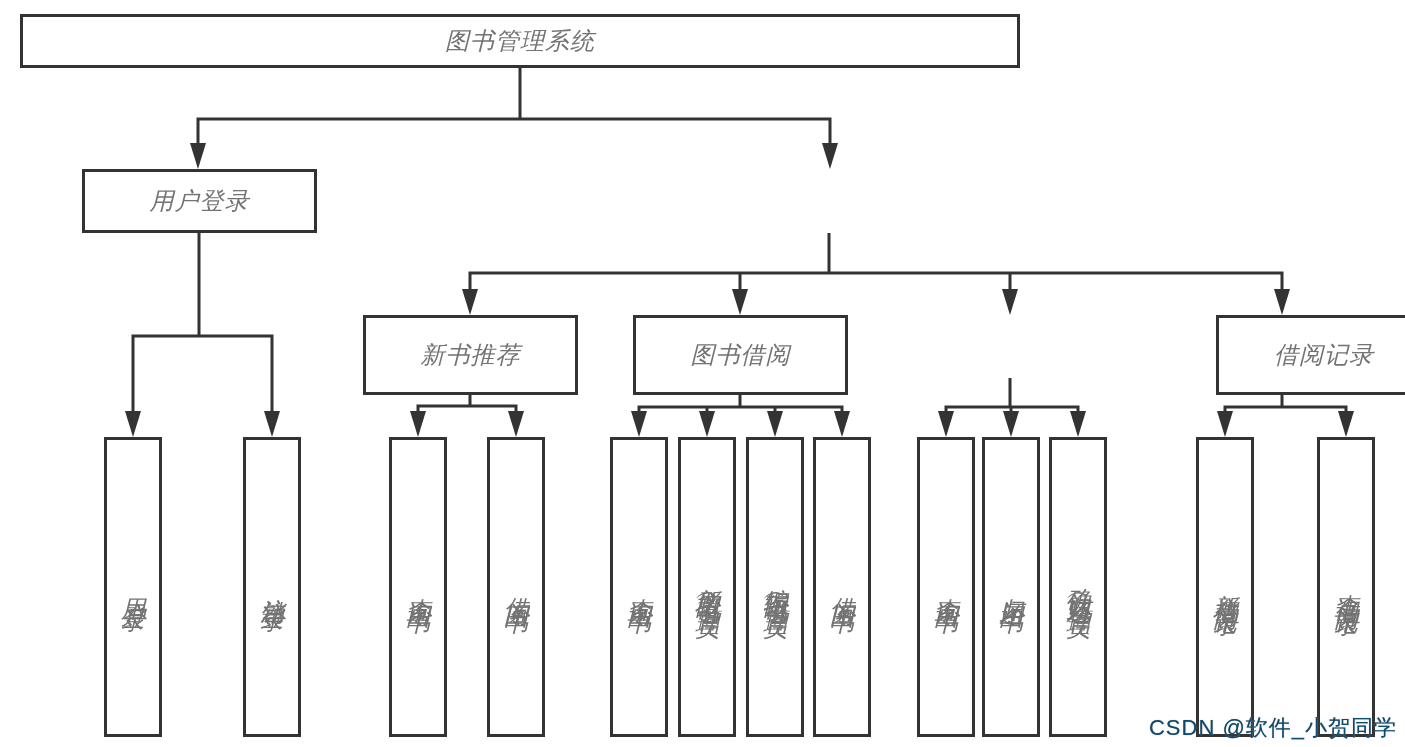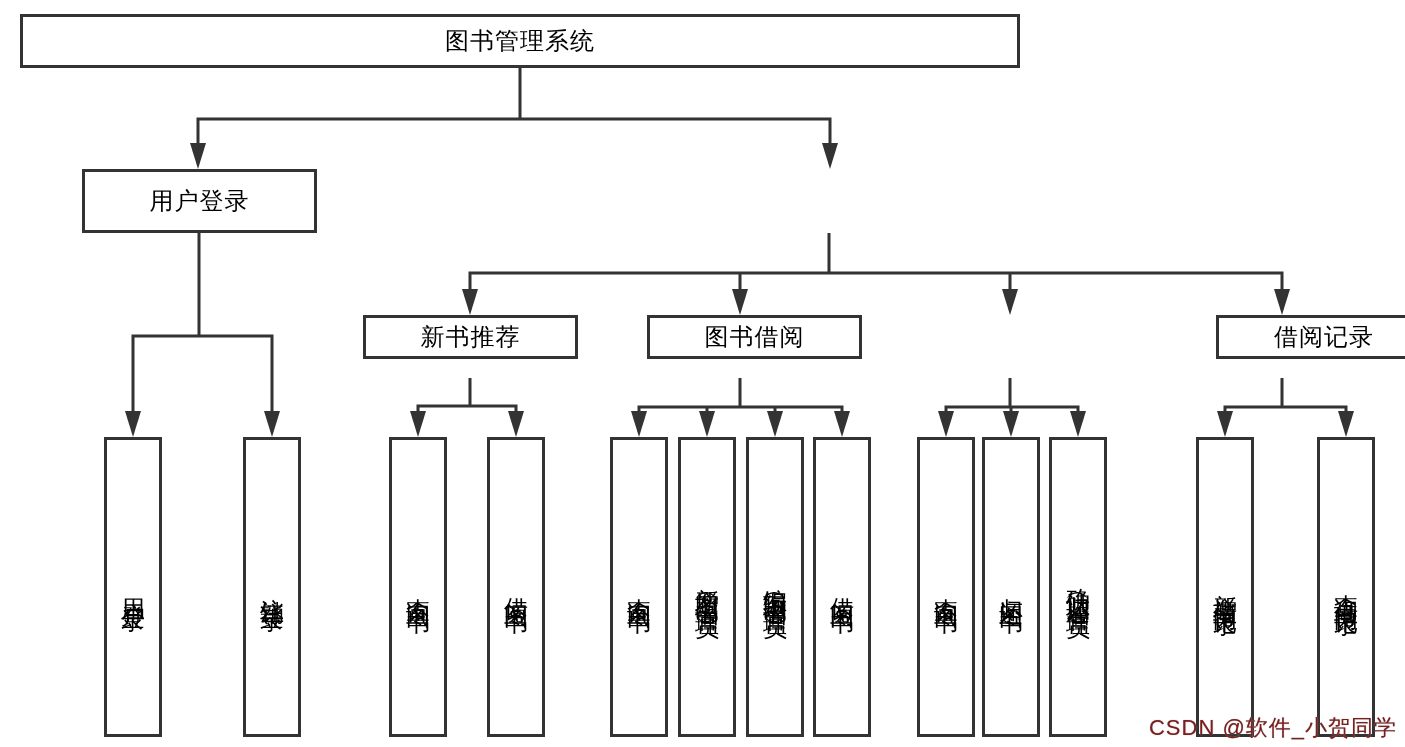--- a/index.html
+++ b/index.html
@@ -9,48 +9,49 @@
     height: 747px;
     background: #ffffff;
     overflow: hidden;
     font-family: "Liberation Sans", "DejaVu Sans", sans-serif;
   }
   .node {
     position: absolute;
     box-sizing: border-box;
     border: 3px solid #333333;
     background: #ffffff;
-    color: #000000;
+    color: #737373;
     display: flex;
     align-items: center;
     justify-content: center;
+    font-style: italic;
   }
   .h-node { font-size: 24px; letter-spacing: 1px; }
   .root  { left: 20px;  top: 14px;  width: 1000px; height: 54px; }
   .l2    { top: 169px;  width: 235px; height: 64px; }
-  .l3    { top: 315px;  width: 215px; height: 44px; }
+  .l3    { top: 315px;  width: 215px; height: 80px; }
   .leaf  { top: 437px;  width: 58px;  height: 300px; font-size: 24px; }
   .leaf span {
     writing-mode: vertical-rl;
     text-orientation: upright;
     letter-spacing: 4px;
     line-height: 1;
     white-space: nowrap;
   }
   .connectors {
     position: absolute;
     left: 0; top: 0;
     pointer-events: none;
   }
   .watermark {
     position: absolute;
     right: 8px;
     bottom: 4px;
     font-size: 22px;
-    color: #7f1d1d;
+    color: #0c4a6e;
     text-shadow: 0 0 1px #8f8f8f;
     letter-spacing: 1px;
   }
 </style>
 </head>
 <body>
 
 <div class="stage">
 
   <svg class="connectors" width="1405" height="747" viewBox="0 0 1405 747">
@@ -100,21 +101,21 @@
     <span>图书管理系统</span>
   </div>
 
   <div class="node h-node l2" style="left:82px">
     <span>用户登录</span>
   </div>
 
   <div class="node h-node l3" style="left:363px">
     <span>新书推荐</span>
   </div>
-  <div class="node h-node l3" style="left:647px">
+  <div class="node h-node l3" style="left:633px">
     <span>图书借阅</span>
   </div>
   <div class="node h-node l3" style="left:1216px;width:216px">
     <span>借阅记录</span>
   </div>
 
   <div class="node leaf" style="left:104px">
     <span>用户登录</span>
   </div>
   <div class="node leaf" style="left:243px">

